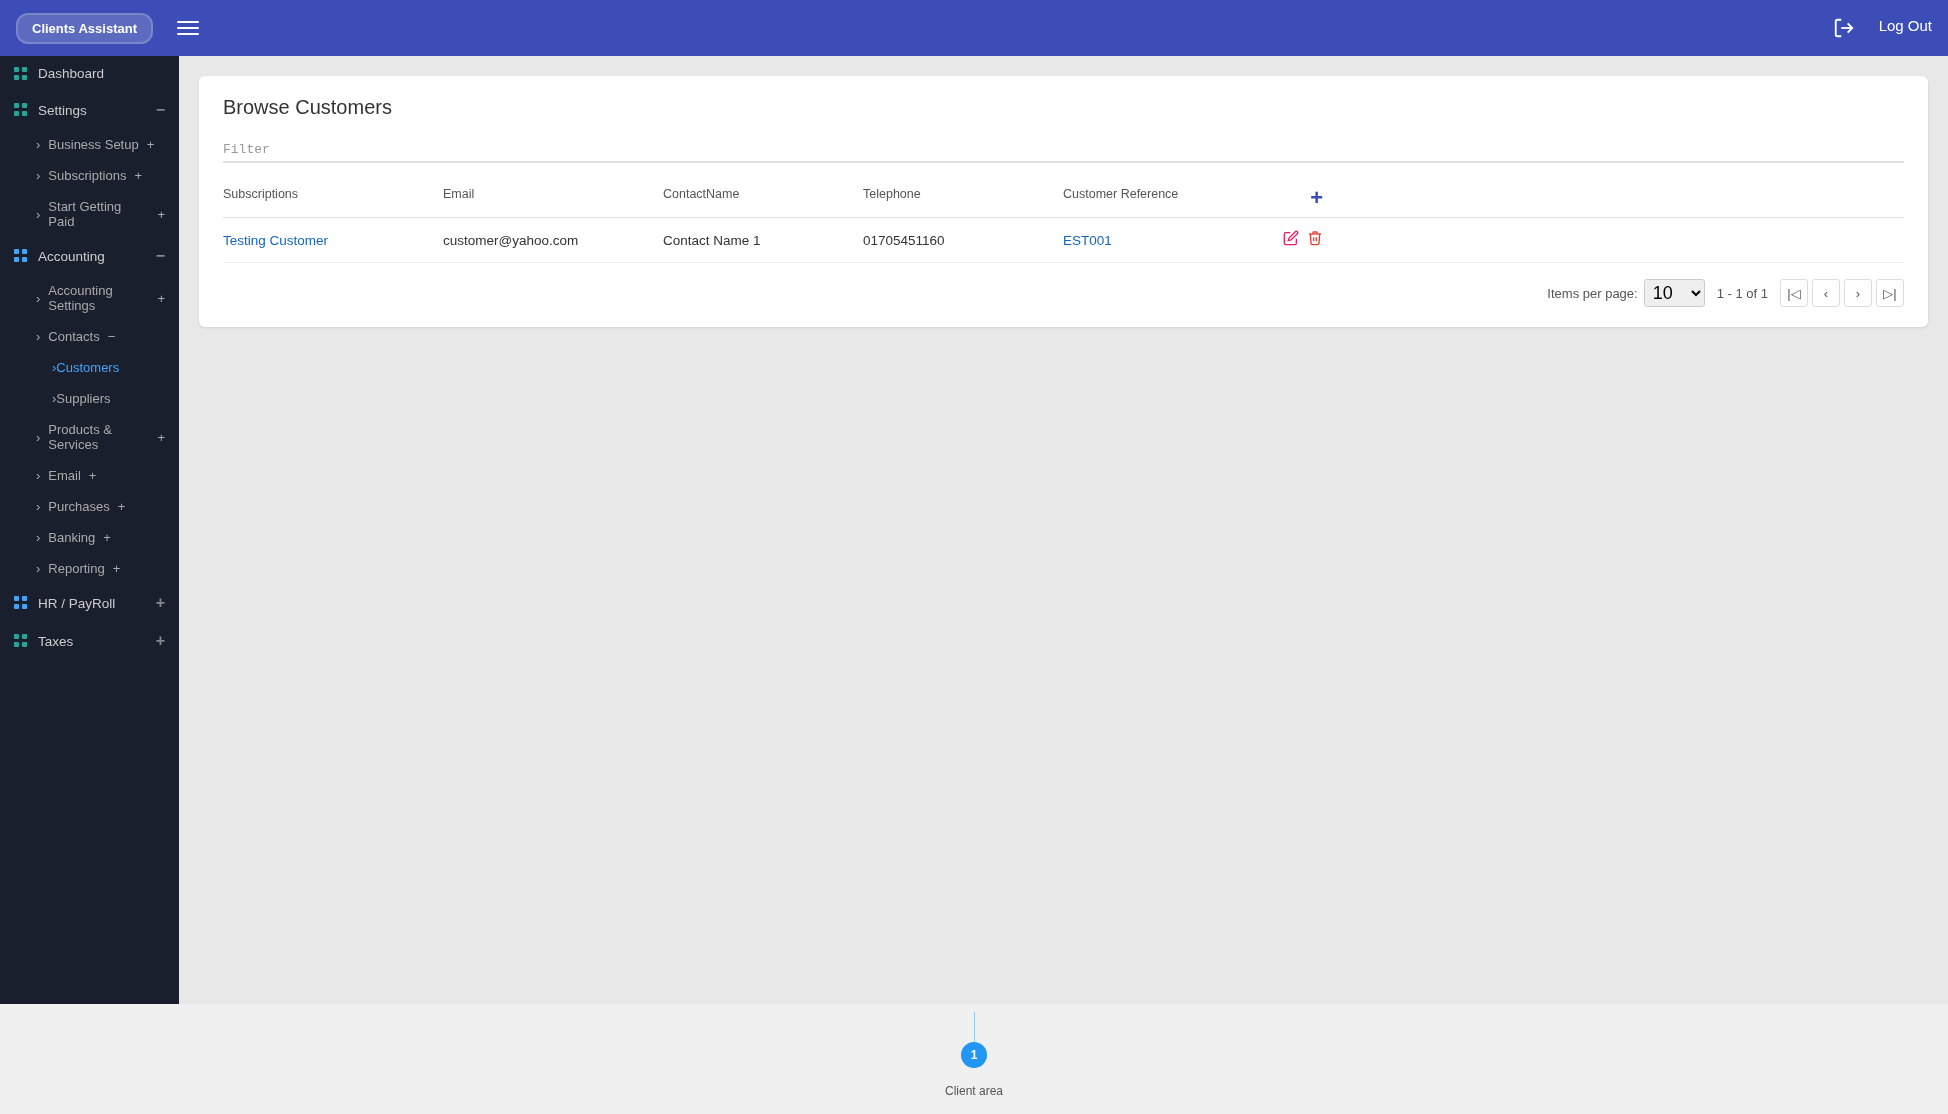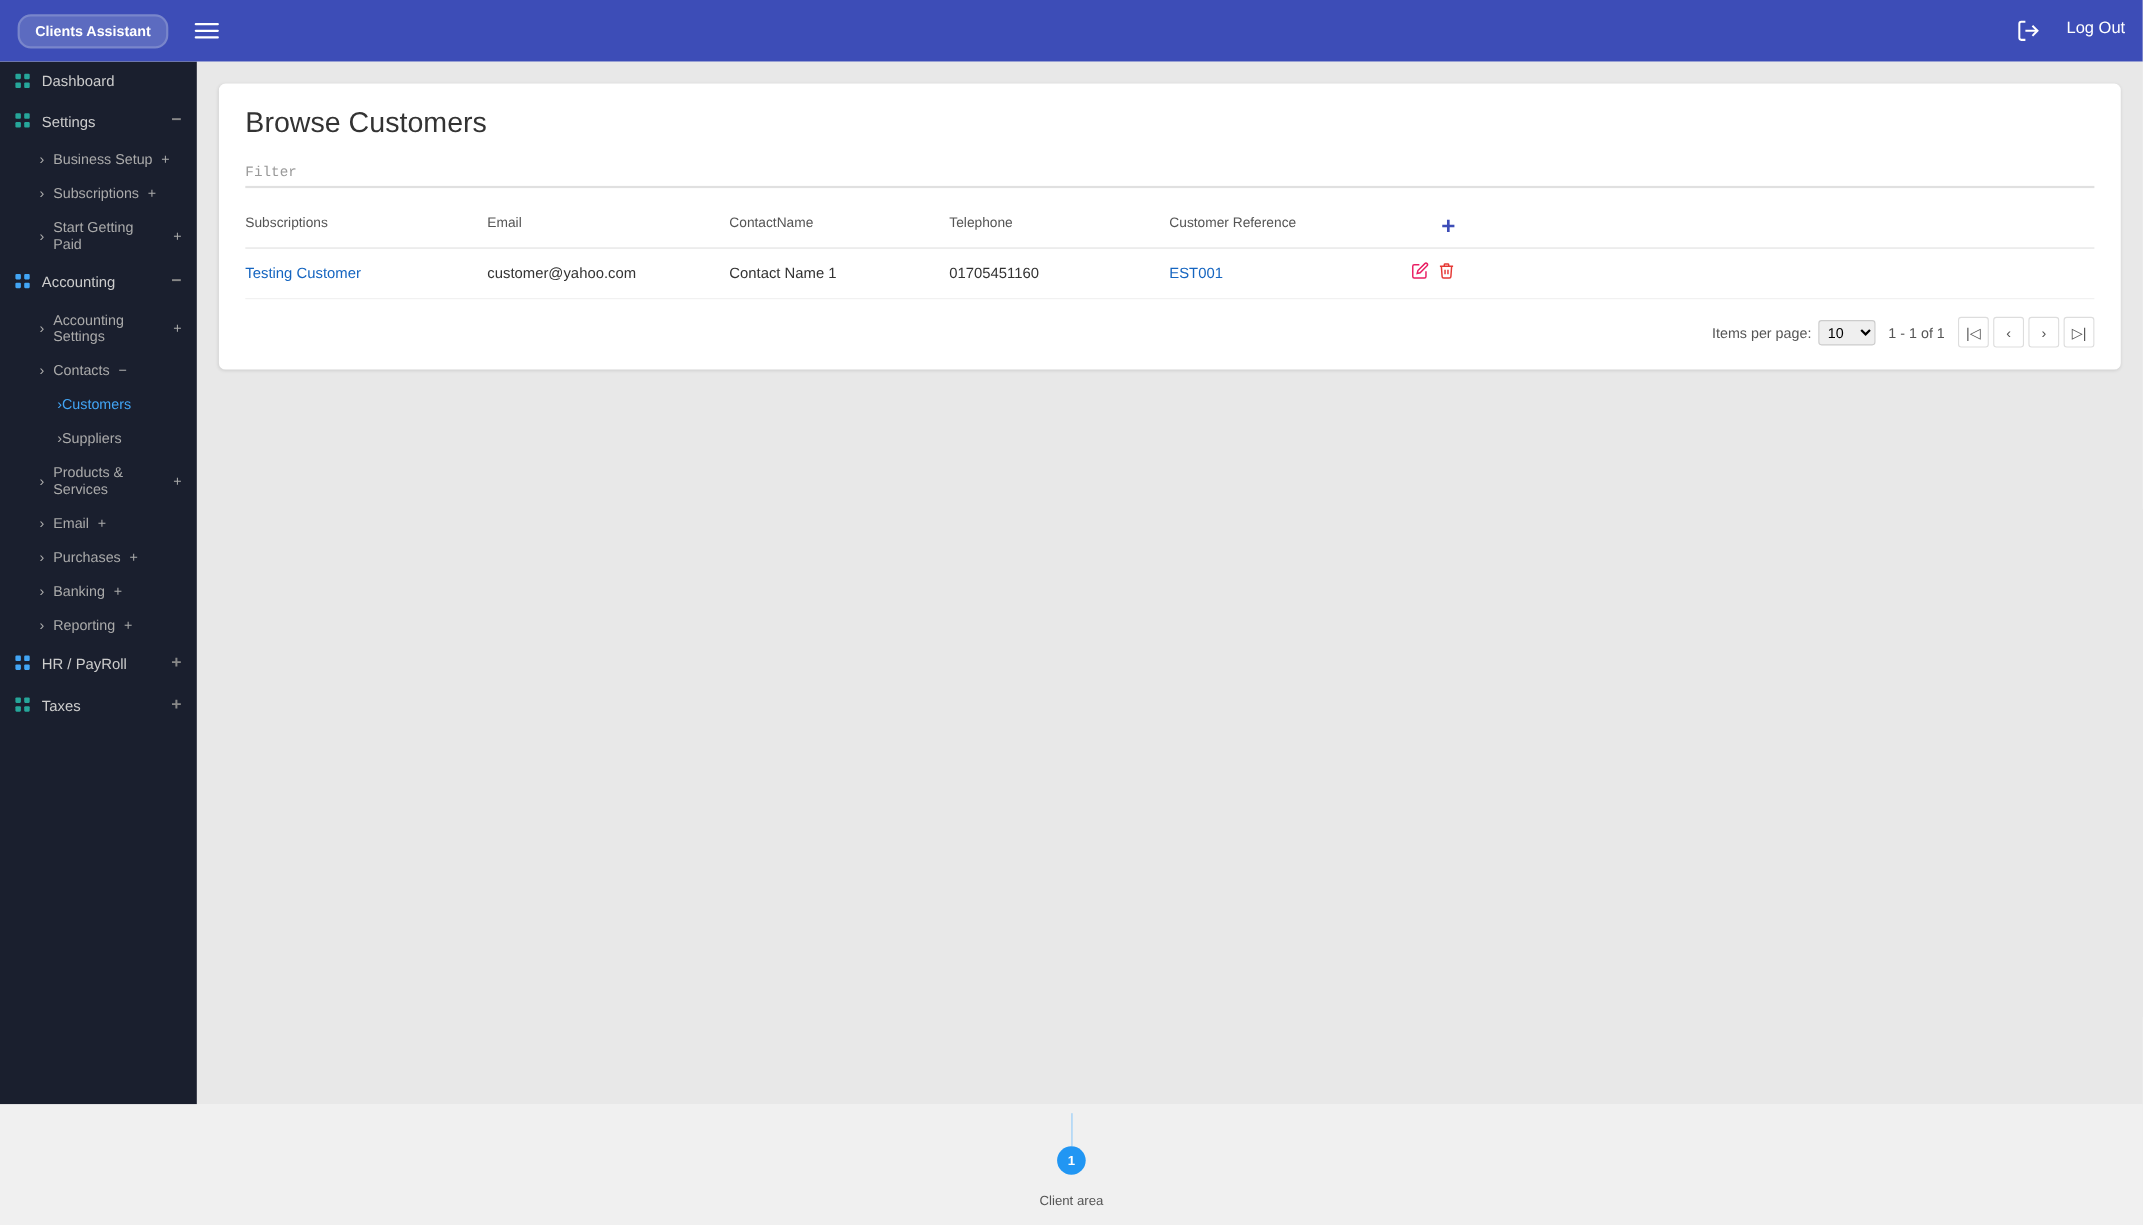--- a/index.html
+++ b/index.html
@@ -138,21 +138,21 @@
     }
 
     
     .card {
       background: white;
       border-radius: 6px;
       padding: 20px 24px;
       box-shadow: 0 1px 3px rgba(0,0,0,0.1);
     }
     .card-title {
-      font-size: 26px;
+      font-size: 20px;
       font-weight: 500;
       color: #333;
       margin-bottom: 20px;
     }
     .filter-row {
       border-bottom: 2px solid #e0e0e0;
       margin-bottom: 16px;
       padding-bottom: 4px;
     }
     .filter-label {
@@ -232,21 +232,21 @@
     }
     .items-per-page {
       display: flex;
       align-items: center;
       gap: 6px;
     }
     .items-per-page select {
       border: 1px solid #ccc;
       border-radius: 3px;
       padding: 2px 4px;
-      font-size: 13px;
+      font-size: 18px;
     }
     .page-info { color: #555; }
     .page-nav {
       display: flex;
       align-items: center;
       gap: 4px;
     }
     .page-nav-btn {
       background: none;
       border: 1px solid #ddd;

